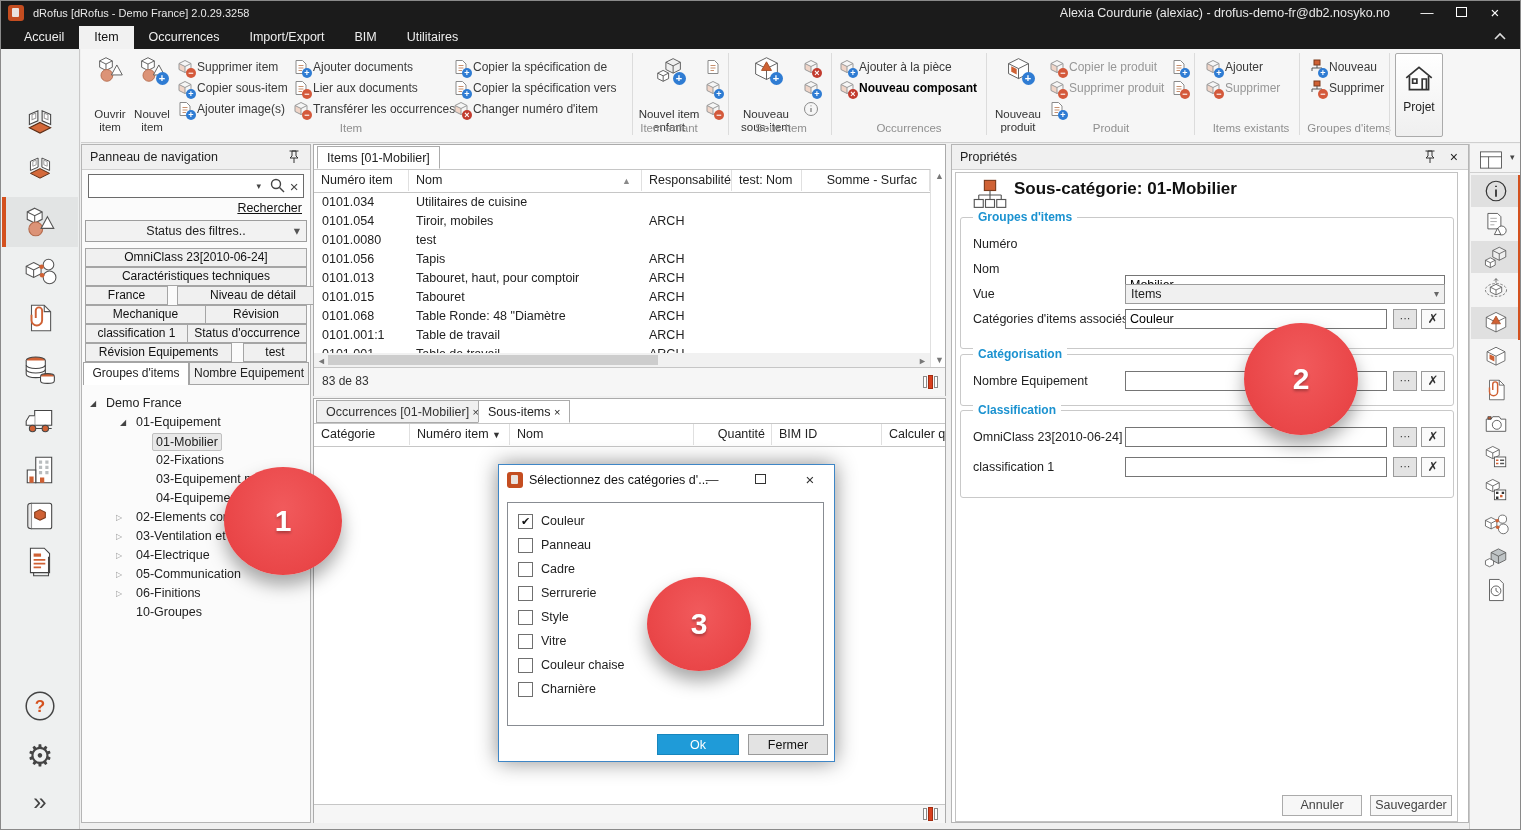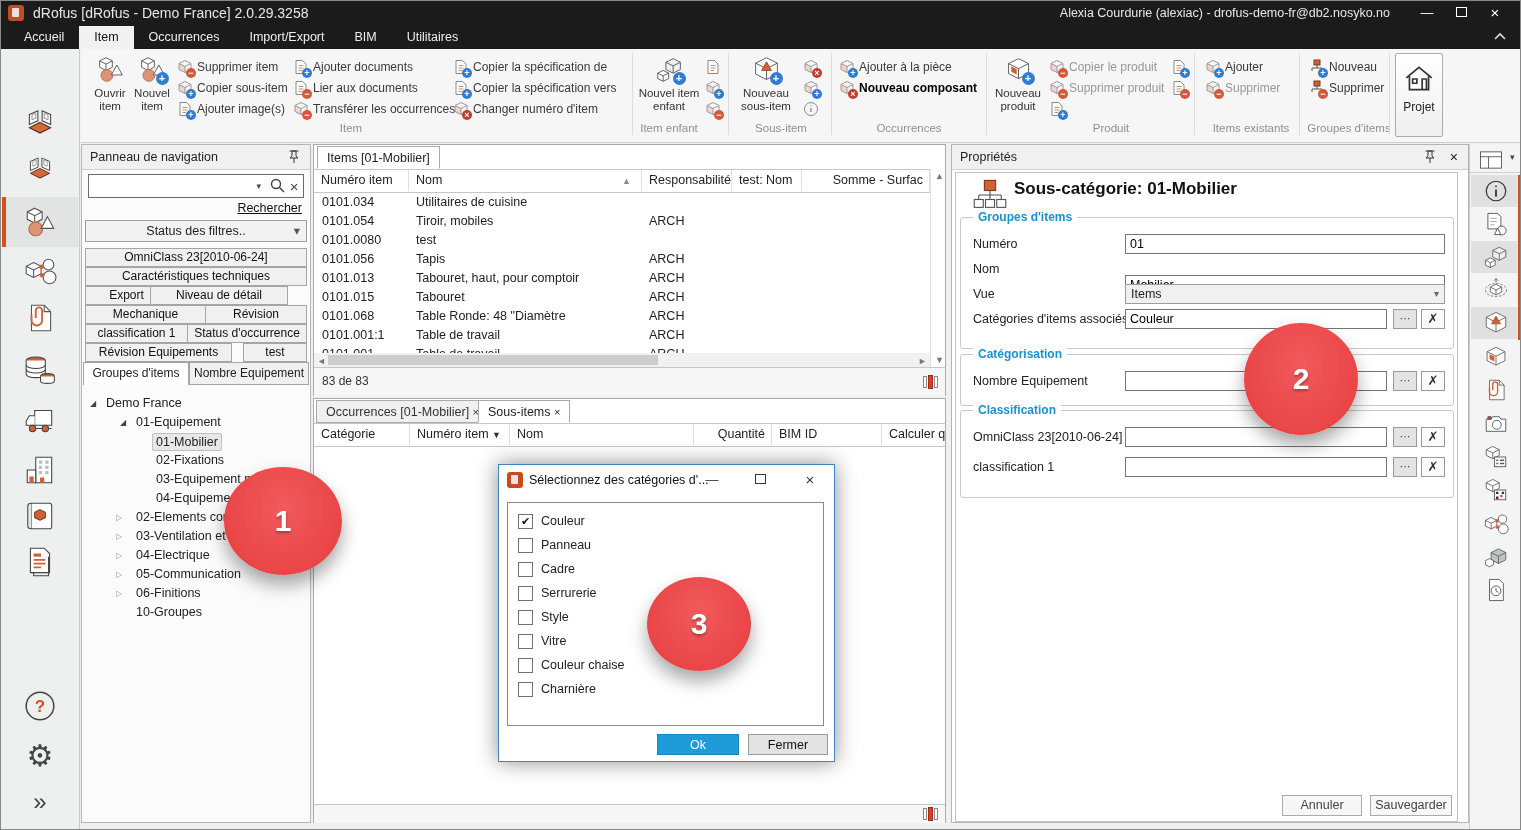--- a/index.html
+++ b/index.html
@@ -5,35 +5,35 @@
   html,body{margin:0;padding:0;background:#888;}
   #app{position:relative;width:1521px;height:830px;background:#f0f0f0;overflow:hidden;
        font-family:"Liberation Sans","DejaVu Sans",sans-serif;font-size:12px;color:#222;
        border:1px solid #8a8a8a;box-sizing:border-box;}
   .abs{position:absolute;}
   .nowrap{white-space:nowrap;overflow:hidden;}
   
   .titlebar{left:0;top:0;width:100%;height:25px;background:#1b1b1b;color:#e8e8e8;}
   .appicon{left:7px;top:4px;width:16px;height:16px;background:#c44d20;border-radius:3px;}
   .appicon i{position:absolute;left:4px;top:3px;width:7px;height:9px;background:#e9e2de;border-radius:1px;display:block;}
-  .ttext{left:32px;top:0;line-height:25px;font-size:14px;}
+  .ttext{left:32px;top:0;line-height:25px;font-size:11px;}
   .tuser{right:130px;top:0;line-height:25px;font-size:12.5px;}
   .wbtn{top:0;width:30px;height:25px;text-align:center;line-height:24px;color:#fff;font-size:13px;cursor:pointer;}
   .maxglyph{display:inline-block;width:9px;height:8px;border:1px solid #fff;}
   
   .menubar{left:0;top:25px;width:100%;height:23px;background:#1b1b1b;color:#eee;display:flex;align-items:stretch;padding-left:8px;box-sizing:border-box;}
   .mtab{padding:0 15px;line-height:23px;font-size:12.5px;cursor:pointer;}
   .mtab.active{background:#f1f1f1;color:#111;}
   .collapse{right:12px;top:28px;width:16px;height:16px;}
   
   .ribbon{left:80px;top:48px;width:1441px;height:93px;background:#f6f6f6;border-bottom:1px solid #cfcfcf;}
   .rsep{top:4px;height:82px;border-left:1px solid #dcdcdc;width:0;}
   .rbig{top:4px;width:46px;height:66px;text-align:center;font-size:11.5px;color:#333;cursor:pointer;}
   .rbig svg{width:29px;height:29px;display:block;margin:2px auto 1px;}
-  .rbig .lb{line-height:12.5px;}
+  .rbig .lb{line-height:12.5px;margin-top:21px;}
   .rbigicon{position:relative;display:inline-block;}
   .rsm{height:20px;display:flex;align-items:center;font-size:12px;color:#3a3a3a;white-space:nowrap;cursor:pointer;}
   .rsm.gray{color:#979797;}
   .rsm.bold{color:#000;font-weight:bold;}
   .rgl{top:73px;font-size:11.5px;color:#8f8f8f;text-align:center;white-space:nowrap;}
   .mi{position:relative;width:16px;height:16px;flex:0 0 16px;margin-right:4px;display:inline-block;}
   .mi svg{width:16px;height:16px;display:block;}
   .bdg{position:absolute;right:-3px;bottom:-3px;width:10px;height:10px;border-radius:50%;color:#fff;
        font:700 9px/10px "Liberation Sans",sans-serif;text-align:center;}
   .bdg.big{width:13px;height:13px;font:700 11px/13px "Liberation Sans",sans-serif;right:-2px;bottom:0;}
@@ -657,22 +657,22 @@
             <use href="#s-search"></use>
           </svg></span>
       <span class="sb-ic" style="font-size:15px">×</span>
     </div>
     <span class="abs rechlink">Rechercher</span>
     <div class="abs addfilters">
       <span>Status des filtres..</span><span class="car">▾</span>
     </div>
     <div class="abs fbtn" style="left:3px;top:103px;width:222px">OmniClass 23[2010-06-24]</div>
     <div class="abs fbtn" style="left:3px;top:122px;width:222px">Caractéristiques techniques</div>
-    <div class="abs fbtn" style="left:3px;top:141px;width:83px">Export</div>
-    <div class="abs fbtn" style="left:68px;top:141px;width:138px">Niveau de détail</div>
+    <div class="abs fbtn" style="left:3px;top:141px;width:83px">France</div>
+    <div class="abs fbtn" style="left:95px;top:141px;width:152px">Niveau de détail</div>
     <div class="abs fbtn" style="left:3px;top:160px;width:121px">Mechanique</div>
     <div class="abs fbtn" style="left:123px;top:160px;width:102px">Révision</div>
     <div class="abs fbtn" style="left:3px;top:179px;width:103px">classification 1</div>
     <div class="abs fbtn" style="left:105px;top:179px;width:120px">Status d'occurrence</div>
     <div class="abs fbtn" style="left:3px;top:198px;width:147px">Révision Equipements</div>
     <div class="abs fbtn" style="left:161px;top:198px;width:64px">test</div>
     <div class="abs ftab on" style="left:1px;top:217px;width:106px">Groupes d'items</div>
     <div class="abs ftab off" style="left:107px;top:217px;width:120px">Nombre Equipement</div>
 
     <div class="abs trow" style="top:249px">
@@ -721,21 +721,21 @@
   </div>
 
   <div class="abs pane" style="left:312px;top:143px;width:633px;height:252px">
     <div class="abs doctab" style="left:3px;top:1px">Items [01-Mobilier]</div>
     <div class="abs thead" style="left:0;top:24px;width:616px;height:22px">
       <span class="th" style="left:0;width:95px">Numéro item</span>
       <span class="th" style="left:95px;width:233px">Nom</span>
       <span class="abs" style="left:308px;top:6px;font-size:9px;color:#8a8a8a">▲</span>
       <span class="th" style="left:328px;width:90px">Responsabilité</span>
       <span class="th" style="left:418px;width:70px">test: Nom</span>
-      <span class="th" style="left:488px;width:128px;text-align:right;padding-right:6px">Somme - Surfac</span>
+      <span class="th" style="left:488px;width:128px;text-align:right;padding-right:12px">Somme - Surfac</span>
     </div>
 
     <div class="drow" style="top:48px">
       <span style="left:8px;width:86px">0101.034</span>
         <span style="left:102px;width:220px">Utilitaires de cuisine</span>
         <span style="left:335px;width:80px"></span>
       </div>
     <div class="drow" style="top:67px">
       <span style="left:8px;width:86px">0101.054</span>
         <span style="left:102px;width:220px">Tiroir, mobiles</span>
@@ -879,21 +879,20 @@
     </div>
     <div class="abs pinner"></div>
     <svg class="abs" style="left:20px;top:32px;width:36px;height:36px">
         <use href="#s-org"></use>
       </svg>
     <span class="abs ptitle">Sous-catégorie: 01-Mobilier</span>
 
     <div class="abs fieldset" style="left:8px;top:72px;width:492px;height:130px">
       <span class="legend">Groupes d'items</span>
       <span class="flabel" style="top:16px">Numéro</span>
-      <input class="finput" style="left: 164px; top: 16px; width: 320px;" value="01">
       <span class="flabel" style="top:41px">Nom</span>
       <input class="finput" style="left: 164px; top: 57px; width: 320px;" value="Mobilier">
       <span class="flabel" style="top:66px">Vue</span>
       <div class="fsel" style="left:164px;top:66px;width:320px">
         <span>Items</span><span class="car">▾</span></div>
       <span class="flabel" style="top:91px">Catégories d'items associés</span>
       <input class="finput" style="left: 164px; top: 91px; width: 262px;" value="Couleur">
       <span class="sqbtn" style="left:432px;top:91px">···</span>
       <span class="sqbtn clear" style="left:460px;top:91px">✗</span>
     </div>

